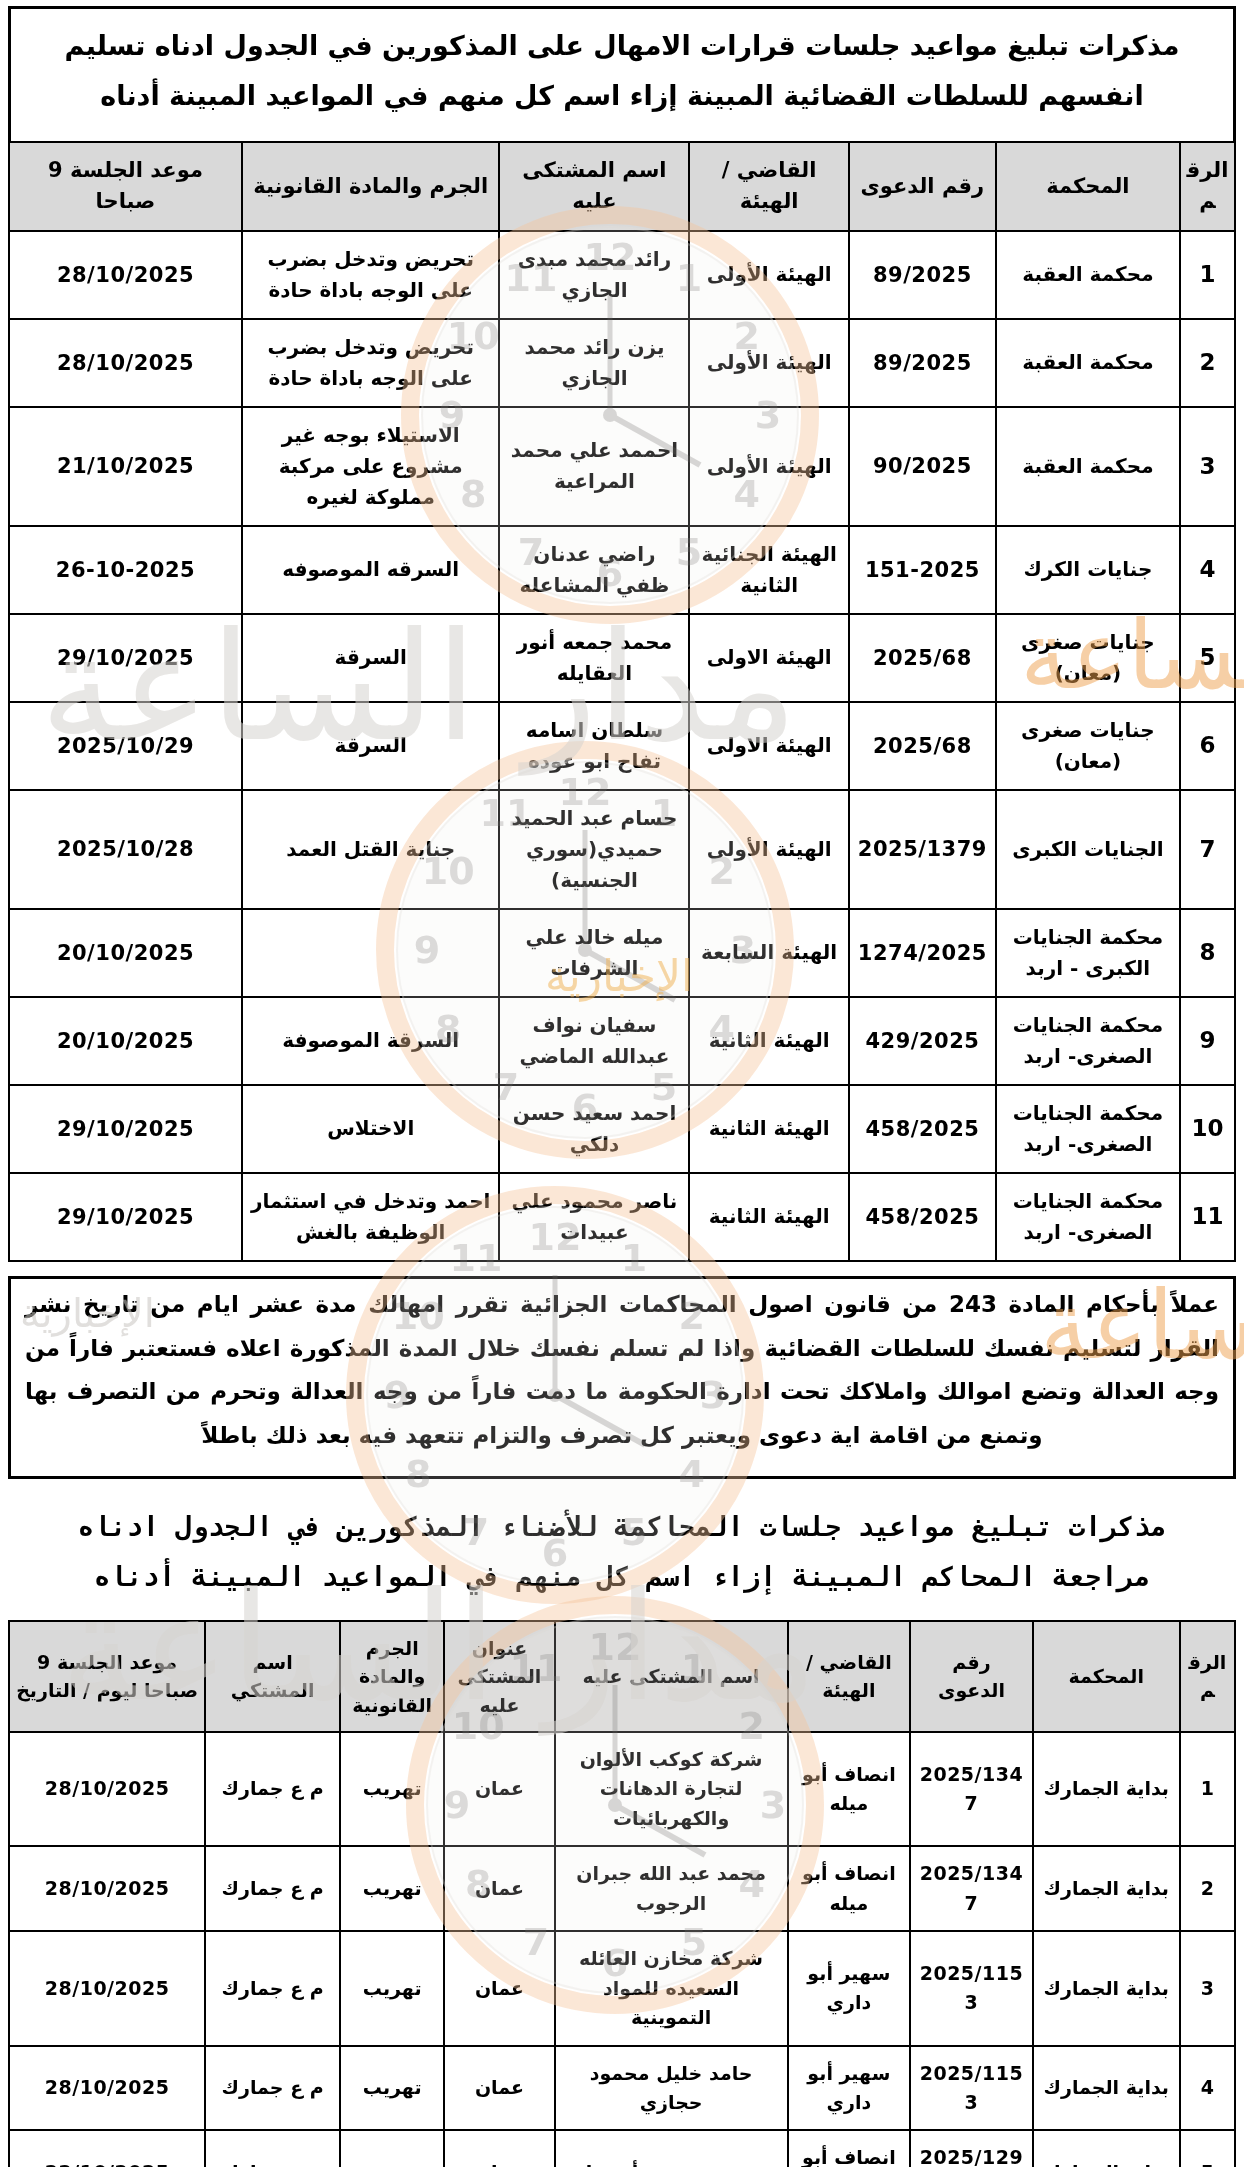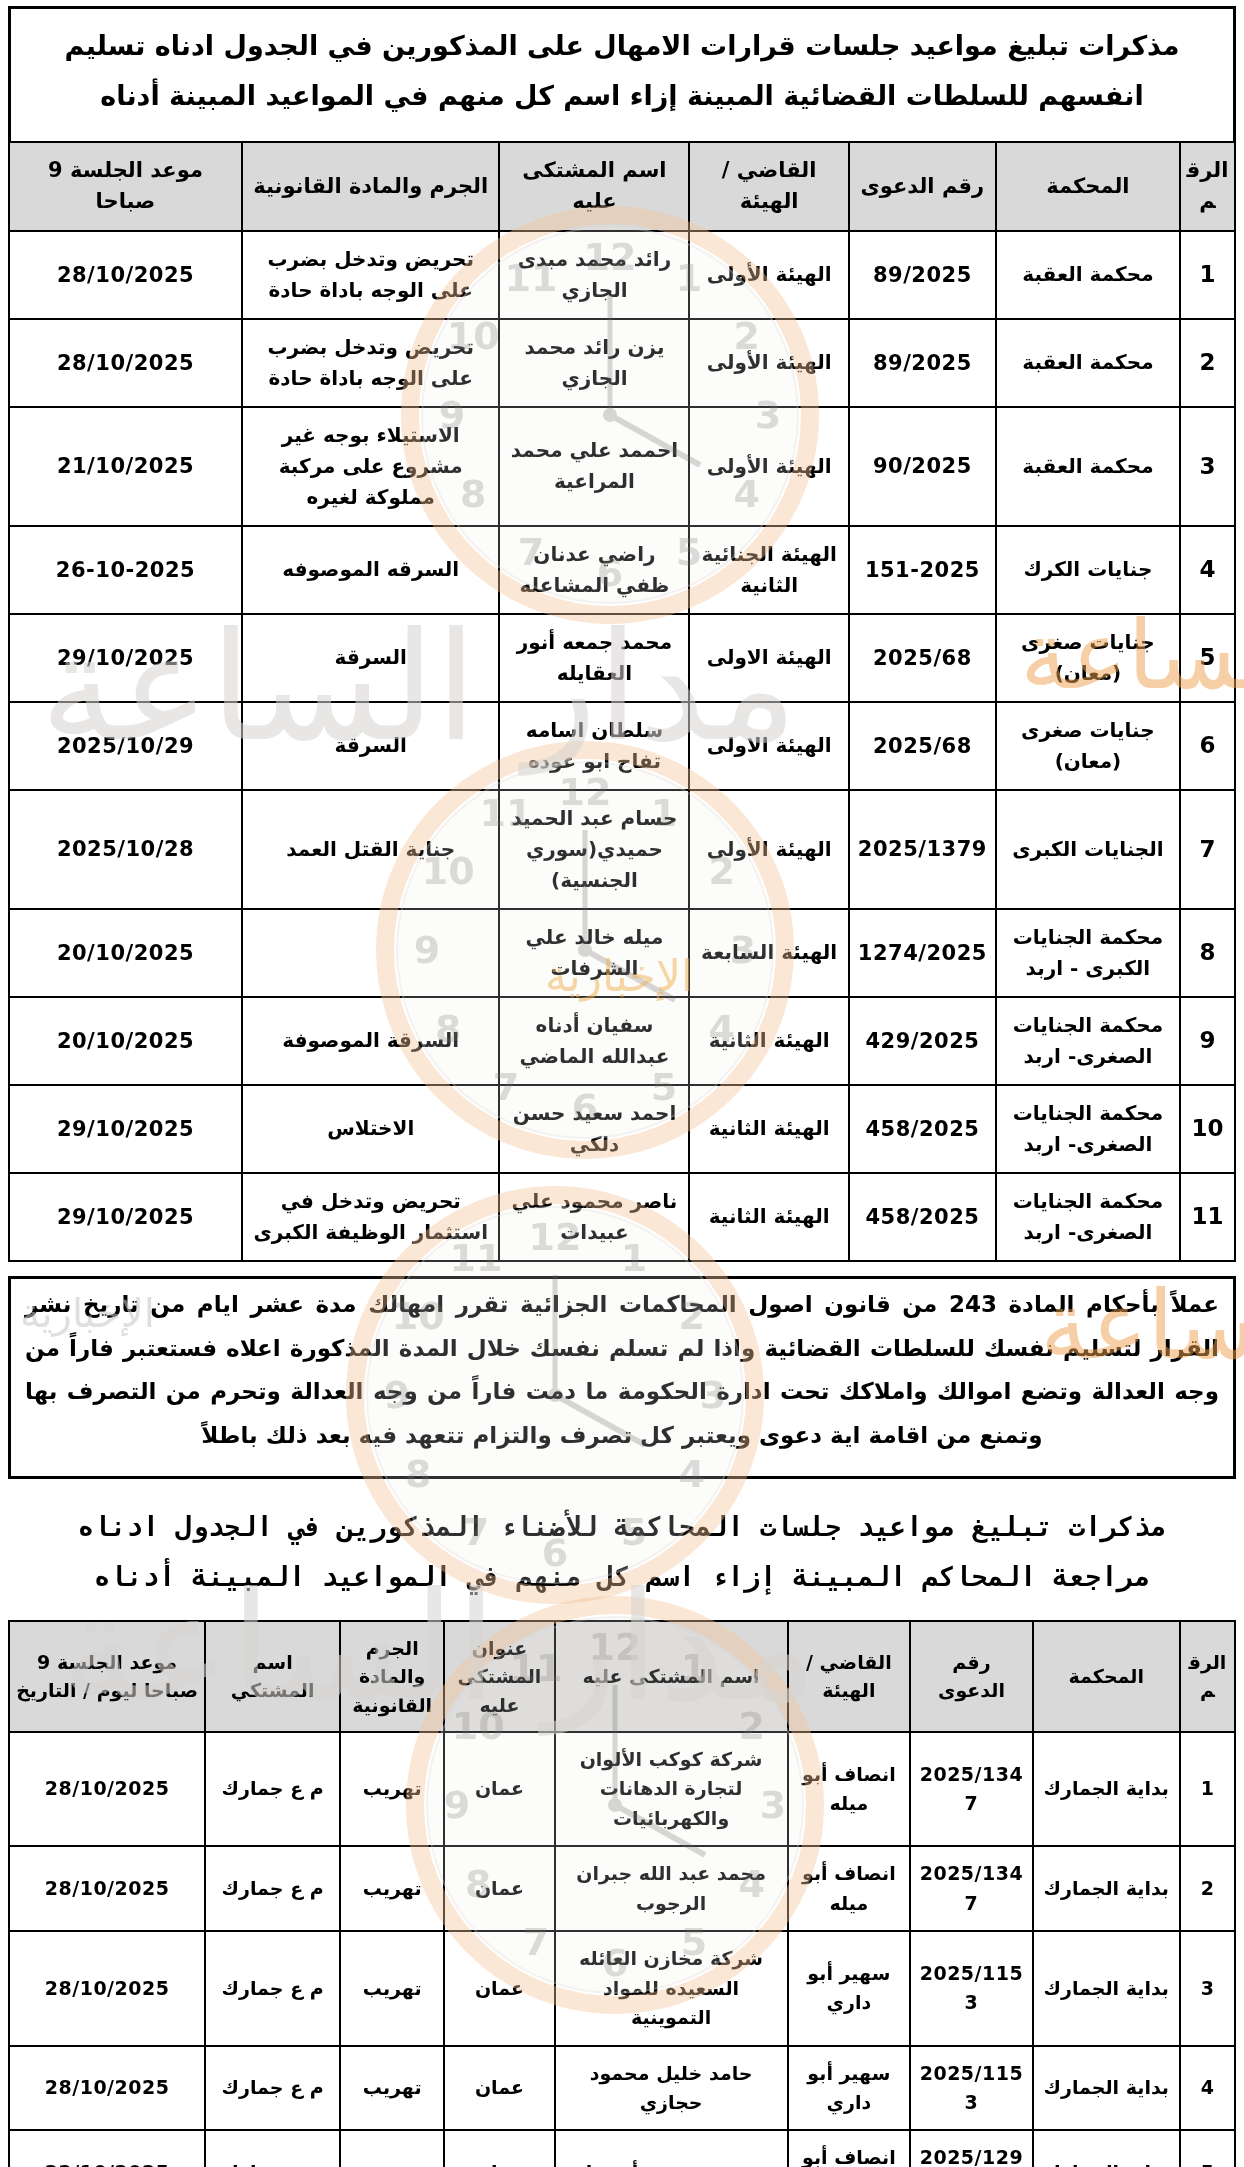--- a/index.html
+++ b/index.html
@@ -215,40 +215,40 @@
             <td class="cell-judge">الهيئة السابعة</td>
             <td class="cell-defendant">ميله خالد علي الشرفات</td>
             <td class="cell-crime"></td>
             <td class="cell-date">20/10/2025</td>
           </tr>
           <tr>
             <td class="cell-num">9</td>
             <td class="cell-court">محكمة الجنايات الصغرى- اربد</td>
             <td class="cell-case">429/2025</td>
             <td class="cell-judge">الهيئة الثانية</td>
-            <td class="cell-defendant">سفيان أدناه عبدالله الماضي</td>
+            <td class="cell-defendant">سفيان نواف عبدالله الماضي</td>
             <td class="cell-crime">السرقة الموصوفة</td>
             <td class="cell-date">20/10/2025</td>
           </tr>
           <tr>
             <td class="cell-num">10</td>
             <td class="cell-court">محكمة الجنايات الصغرى- اربد</td>
             <td class="cell-case">458/2025</td>
             <td class="cell-judge">الهيئة الثانية</td>
             <td class="cell-defendant">احمد سعيد حسن دلكي</td>
             <td class="cell-crime">الاختلاس</td>
             <td class="cell-date">29/10/2025</td>
           </tr>
           <tr>
             <td class="cell-num">11</td>
             <td class="cell-court">محكمة الجنايات الصغرى- اربد</td>
             <td class="cell-case">458/2025</td>
             <td class="cell-judge">الهيئة الثانية</td>
             <td class="cell-defendant">ناصر محمود علي عبيدات</td>
-            <td class="cell-crime">تحريض وتدخل في استثمار الوظيفة الكبرى</td>
+            <td class="cell-crime">احمد وتدخل في استثمار الوظيفة بالغش</td>
             <td class="cell-date">29/10/2025</td>
           </tr>
         </tbody>
     </table>
 
     <div class="box para-box">عملاً بأحكام المادة 243 من قانون اصول المحاكمات الجزائية تقرر امهالك مدة عشر ايام من تاريخ نشر القرار لتسليم نفسك للسلطات القضائية واذا لم تسلم نفسك خلال المدة المذكورة اعلاه فستعتبر فاراً من وجه العدالة وتضع اموالك واملاكك تحت ادارة الحكومة ما دمت فاراً من وجه العدالة وتحرم من التصرف بها وتمنع من اقامة اية دعوى ويعتبر كل تصرف والتزام تتعهد فيه بعد ذلك باطلاً</div>
 
     <div class="free-title">مذكرات تبليغ مواعيد جلسات المحاكمة للأضناء المذكورين في الجدول ادناه مراجعة المحاكم المبينة إزاء اسم كل منهم في المواعيد المبينة أدناه</div>
 
     <table id="table2">

